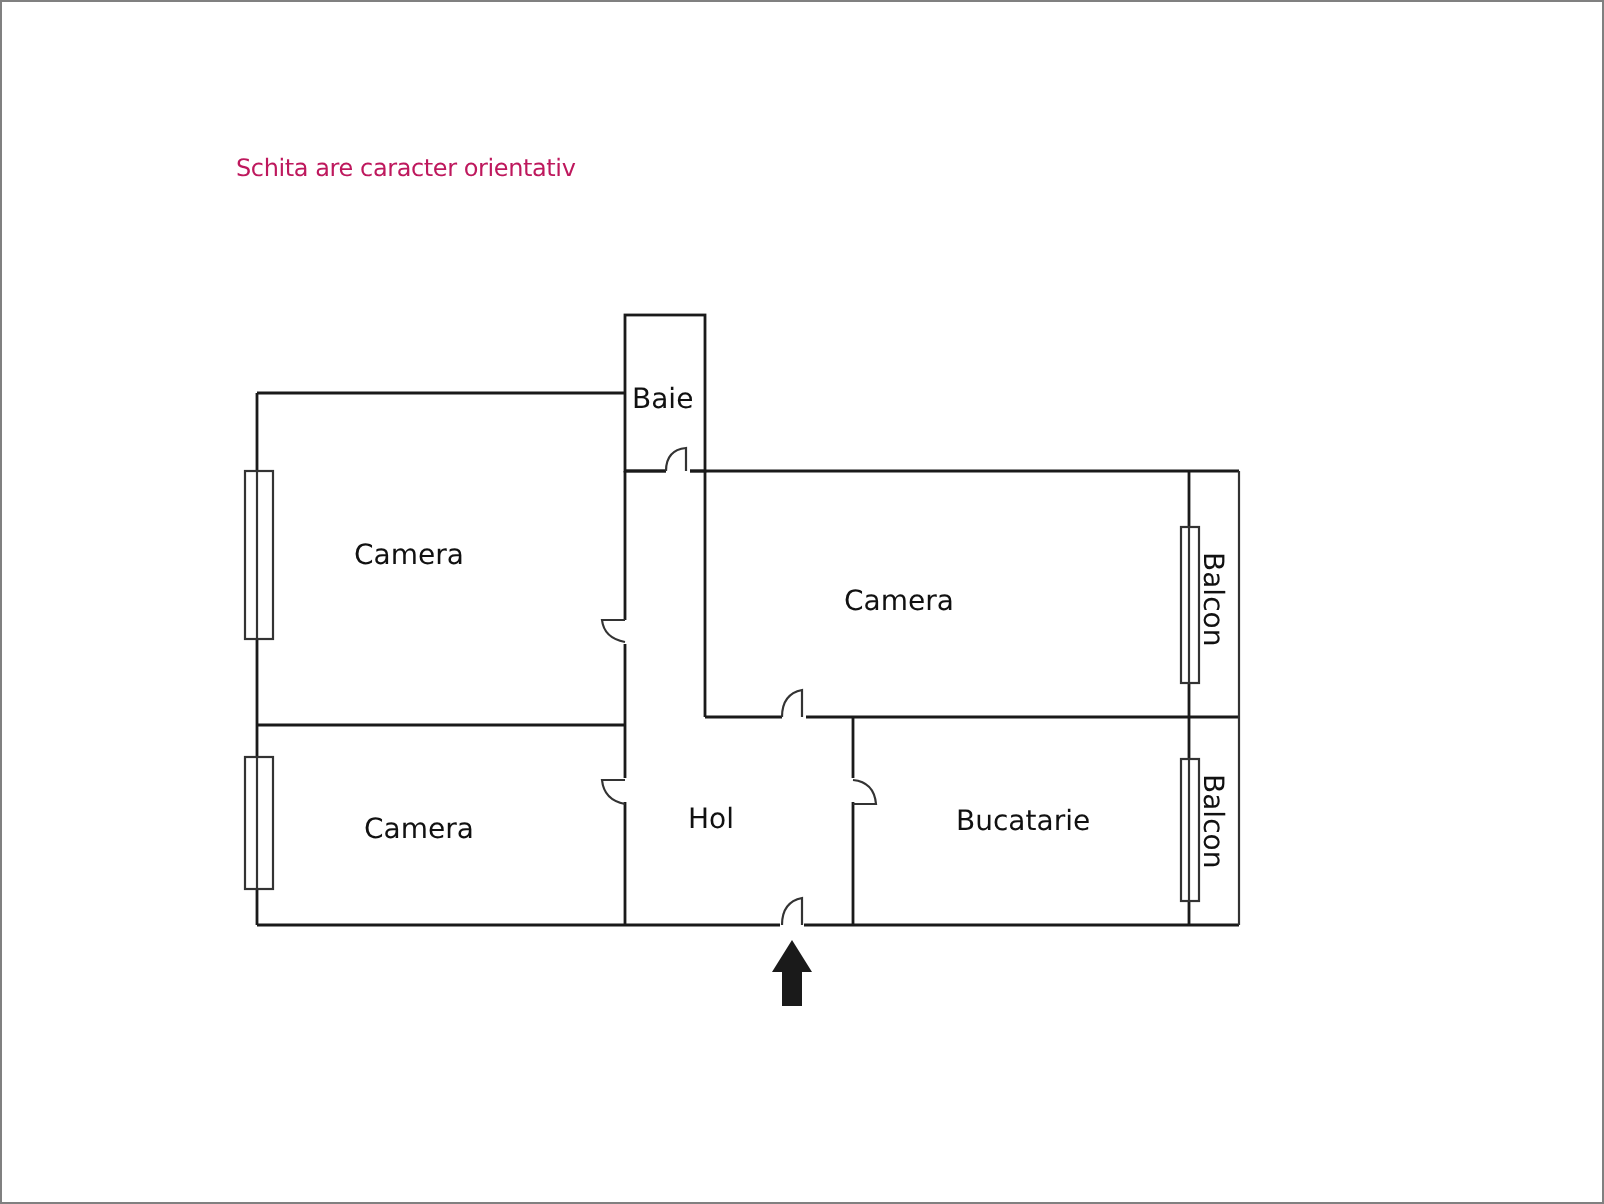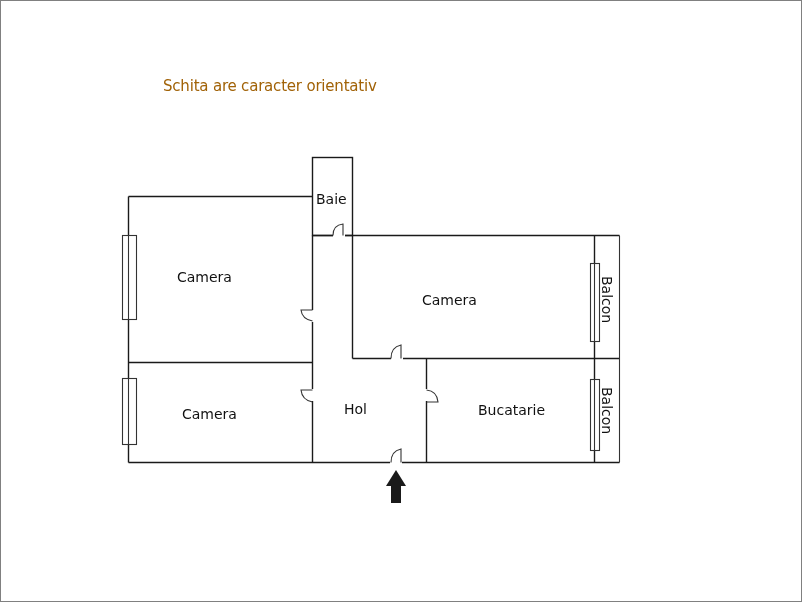--- a/index.html
+++ b/index.html
@@ -3,23 +3,22 @@
   <meta charset="utf-8">
   <style>
     html, body { margin: 0; padding: 0; background: #ffffff; }
     body { width: 802px; height: 602px; overflow: hidden; position: relative; }
     .frame {
       position: absolute; left: 0; top: 0; width: 800px; height: 600px;
       border: 1px solid #808080; background: #ffffff;
     }
     .title {
       position: absolute; left: 118px; top: 77px;
-      font-family: "DejaVu Sans", sans-serif; font-size: 15px; color: #a16207;
+      font-family: "DejaVu Sans", sans-serif; font-size: 12px; color: #be185d;
       letter-spacing: -0.2px;
-      margin-left: 45px;
     }
     svg { position: absolute; left: 0; top: 0; }
     .wall { stroke: #1a1a1a; stroke-width: 1.4; fill: none; }
     .thin { stroke: #333333; stroke-width: 1.1; fill: none; }
     .win { stroke: #333333; stroke-width: 1.1; fill: #ffffff; }
     .lbl { font-family: "DejaVu Sans", sans-serif; font-size: 14px; fill: #111111; }
   </style>
 </head>
 <body>
 

